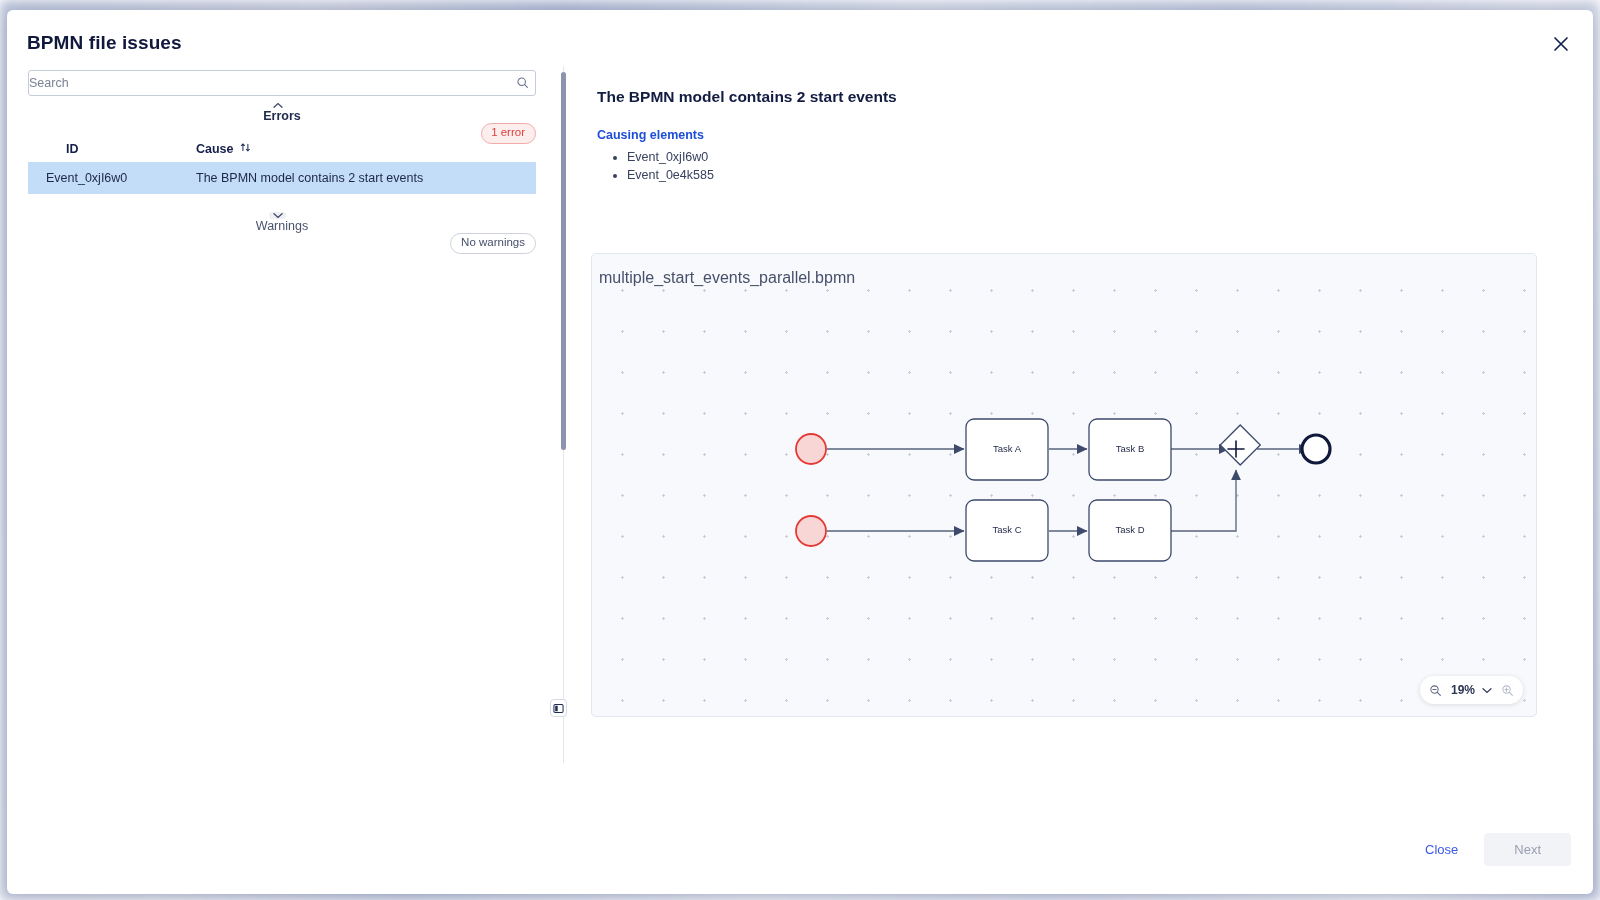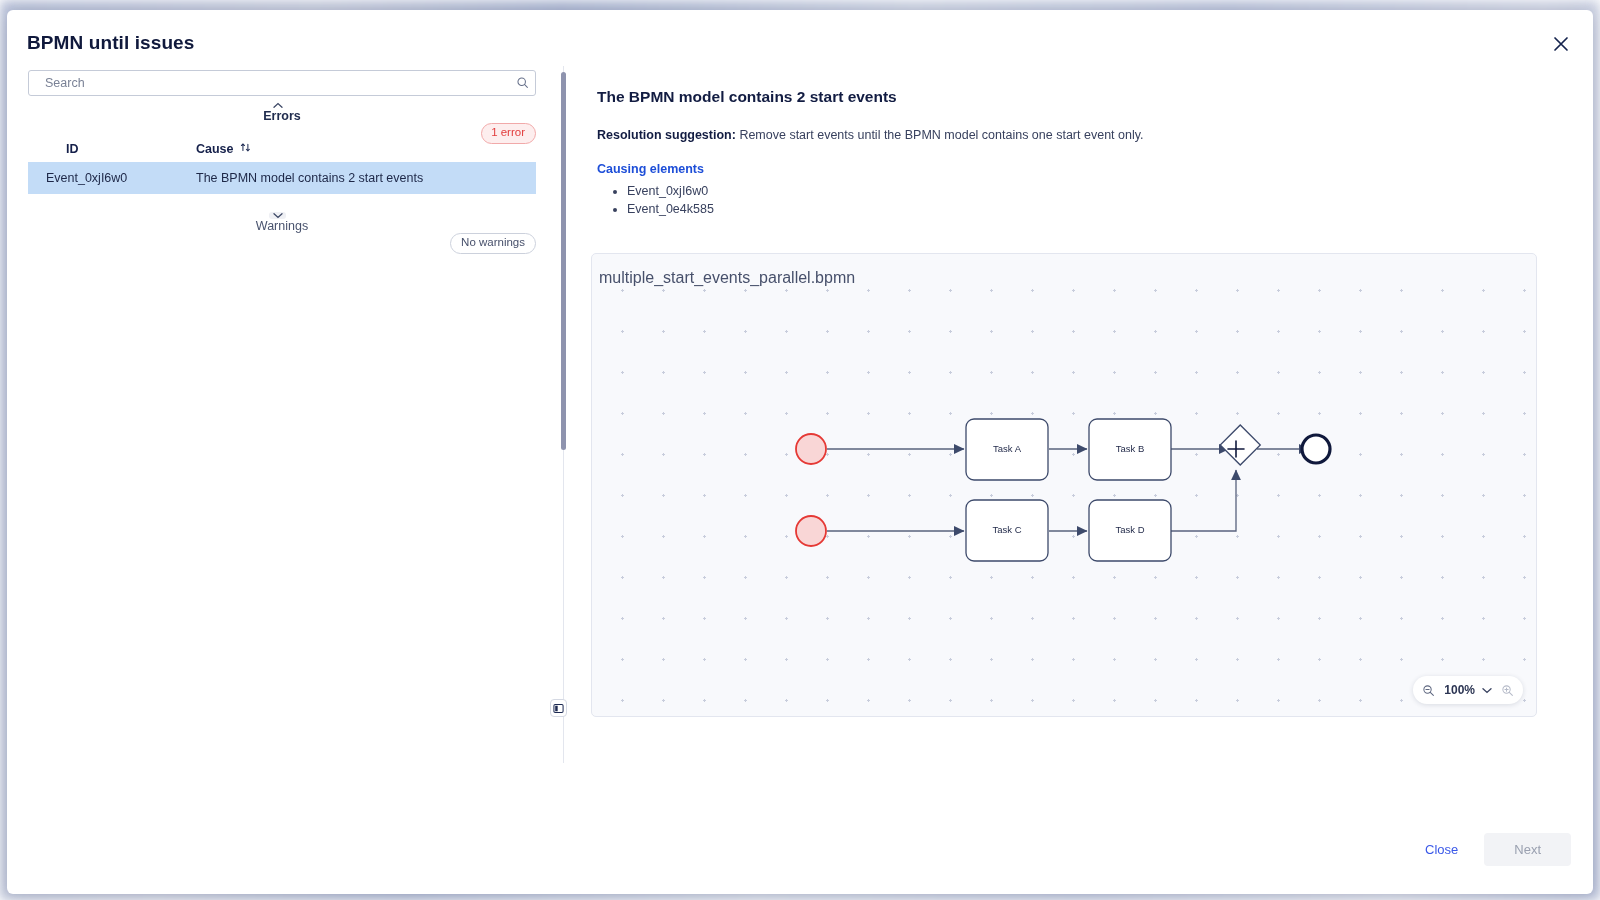--- a/index.html
+++ b/index.html
@@ -51,21 +51,21 @@
   }
   .search-wrap {
     position: absolute;
     left: 21px; top: 8px;
     width: 508px; height: 26px;
   }
   .search-input {
     width: 100%; height: 100%;
     border: 1px solid #c5cbd8;
     border-radius: 3px;
-    padding: 0 26px 0 16px;
+    padding: 0 26px 0 0;
     font-size: 12.5px;
     color: #1f2a4a;
     font-family: "Liberation Sans", sans-serif;
     background: #fff;
     outline: none;
   }
   .search-input::placeholder { color: #7a8296; }
   .search-icon {
     position: absolute;
     right: 7px; top: 5px;
@@ -248,21 +248,21 @@
     font-family: "Liberation Sans", sans-serif;
   }
 </style>
 </head>
 <body>
 
 <div class="backdrop"></div>
 
 <div class="modal">
 
-  <div class="modal-title">BPMN until issues</div>
+  <div class="modal-title">BPMN file issues</div>
 
   <div class="close-x">
     <svg width="20" height="20" viewBox="0 0 20 20" fill="none" stroke="currentColor" stroke-width="1.7" stroke-linecap="round">
       <path d="M4 4 L16 16 M16 4 L4 16"></path>
     </svg>
   </div>
 
   <div class="left-panel">
 
     <div class="search-wrap">
@@ -320,24 +320,20 @@
   <div class="panel-toggle">
     <svg width="11" height="11" viewBox="0 0 12 12" fill="none" stroke="#1d2a52" stroke-width="1.1">
       <rect x="1" y="1.6" width="10" height="8.8" rx="1.3"></rect>
       <rect x="2.4" y="3" width="2.7" height="6" fill="#1d2a52" stroke="none"></rect>
     </svg>
   </div>
 
   <div class="right-panel">
     <h2 class="detail-title">The BPMN model contains 2 start events</h2>
 
-    <div class="detail-line">
-      <b>Resolution suggestion:</b>
-      <span>Remove start events until the BPMN model contains one start event only.</span>
-    </div>
 
 
     <div class="causing-title">Causing elements</div>
     <ul class="causing-list">
       <li>Event_0xjI6w0</li>
       <li>Event_0e4k585</li>
     </ul>
   </div>
 
   <div class="canvas">
@@ -398,21 +394,21 @@
 
     <div class="zoom-ctl">
       <span class="zi">
         <svg width="13" height="13" viewBox="0 0 16 16" fill="none" stroke="currentColor" stroke-width="1.25">
           <circle cx="6.8" cy="6.8" r="4.5"></circle>
             <path d="M10.2 10.2 L14 14" stroke-linecap="round"></path>
             <path d="M4.8 6.8 H8.8" stroke-linecap="round"></path>
         </svg>
       </span>
       <span class="zoom-val">
-        <span>100%</span>
+        <span>19%</span>
         <span class="chev">
           <svg width="10" height="7" viewBox="0 0 10 7" fill="none" stroke="currentColor" stroke-width="1.4" stroke-linecap="round">
               <path d="M1 1.8 L5 5.4 L9 1.8"></path>
             </svg>
         </span>
       </span>
       <span class="zi dim">
         <svg width="13" height="13" viewBox="0 0 16 16" fill="none" stroke="currentColor" stroke-width="1.25">
           <circle cx="6.8" cy="6.8" r="4.5"></circle>
             <path d="M10.2 10.2 L14 14" stroke-linecap="round"></path>

